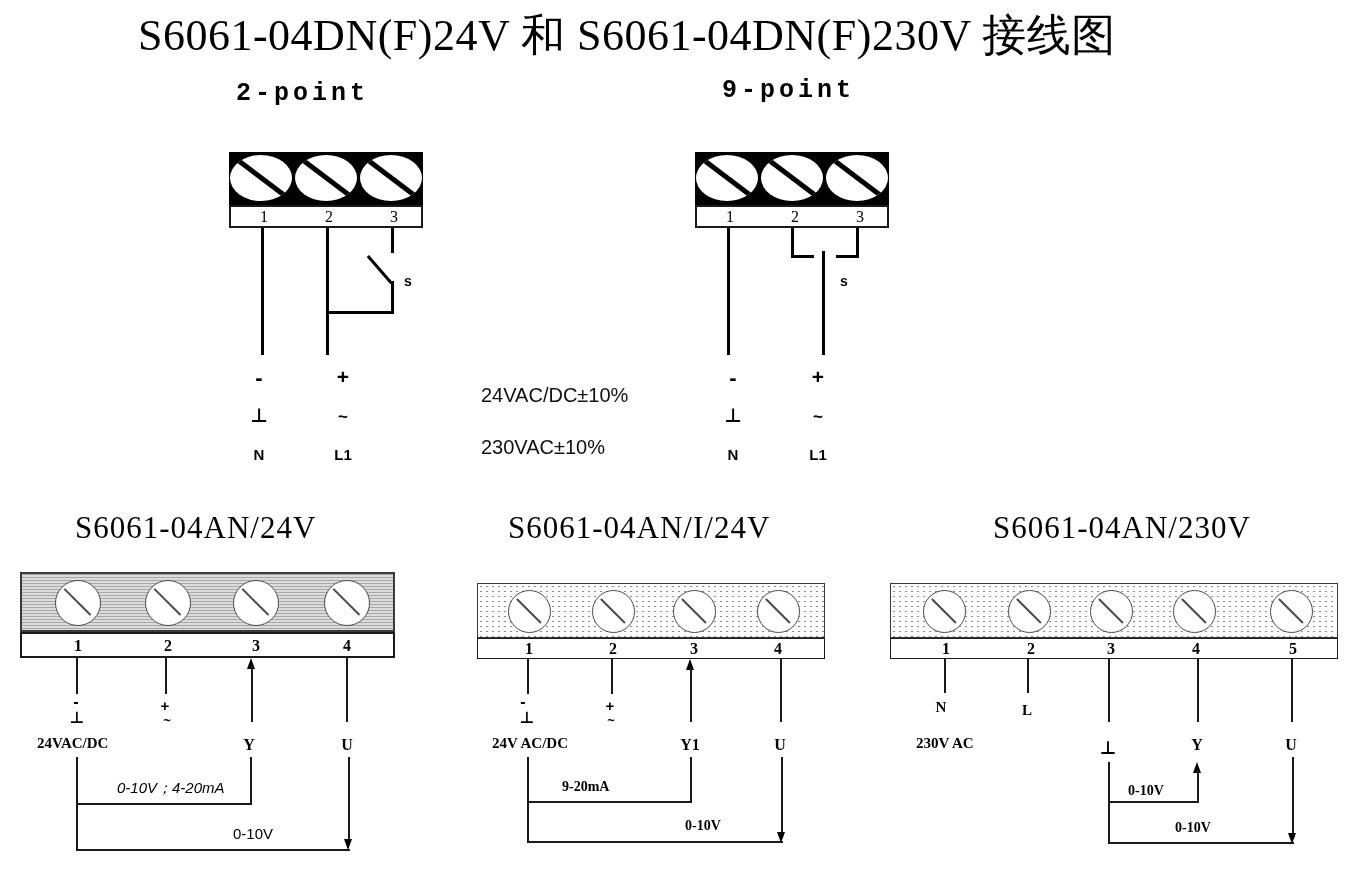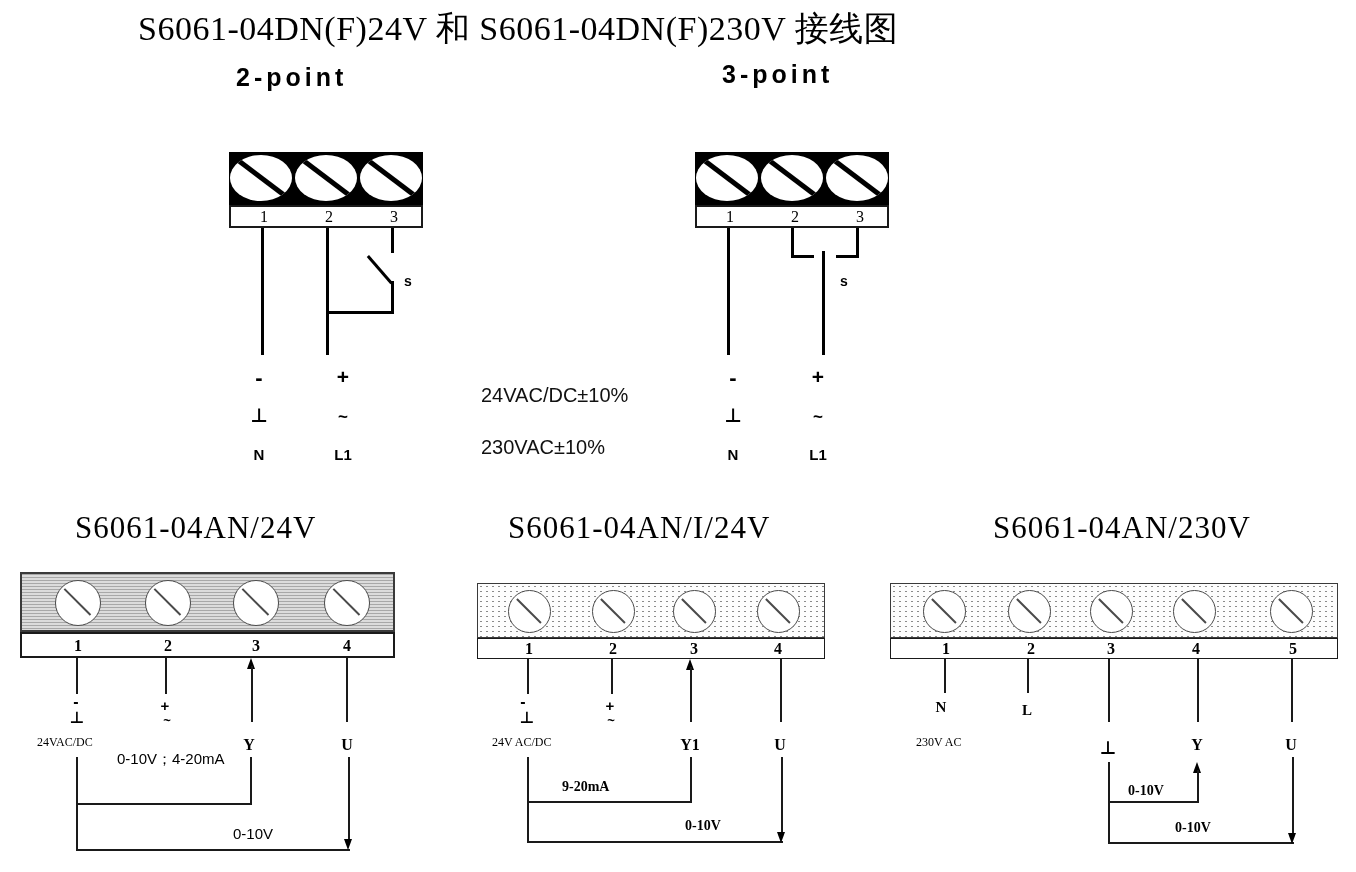--- a/index.html
+++ b/index.html
@@ -19,37 +19,37 @@
   .tstrip-thin{border-width:1.5px;}
   
   .screw-e{position:absolute;width:62px;height:46px;background:#fff;border-radius:50%;overflow:hidden;}
   .screw-e .slash{position:absolute;left:2px;top:20px;width:58px;height:4.5px;background:#000;transform:rotate(37deg);}
   .screw-c{position:absolute;width:46px;height:46px;background:#fff;border:1.5px solid #4a4a4a;border-radius:50%;box-sizing:border-box;overflow:hidden;}
   .screw-c .slash{position:absolute;left:3px;top:20px;width:37px;height:1.8px;background:#4a4a4a;transform:rotate(45deg);}
   .screw-c.small{width:43px;height:43px;}
   .screw-c.small .slash{top:19px;width:34px;}
   
   .t-serif{font-family:"Liberation Serif","DejaVu Serif",serif;}
-  .t-mono{font-family:Liberation Sans, sans-serif;}
-  .title{position:absolute;left:138px;top:6px;width:840px;font-size:34px;letter-spacing:0.5px;white-space:nowrap;}
+  .t-mono{font-family:Liberation Mono, monospace;margin-top:16px;}
+  .title{position:absolute;left:138px;top:6px;width:840px;font-size:44px;letter-spacing:0.5px;white-space:nowrap;}
   .subtitle{position:absolute;font-size:25px;font-weight:bold;letter-spacing:4px;white-space:nowrap;}
   .dtitle{position:absolute;font-size:31px;letter-spacing:1px;white-space:nowrap;}
   .tnum{position:absolute;width:30px;text-align:center;font-size:16px;font-family:"Liberation Serif","DejaVu Serif",serif;}
   .tnum-b{font-weight:bold;}
   .lbl{position:absolute;width:30px;text-align:center;line-height:1;}
   .sym-minus{font-size:22px;font-weight:900;}
   .sym-plus{font-size:21px;font-weight:900;}
   .sym-gnd{font-size:19px;font-weight:bold;font-family:"DejaVu Sans",sans-serif;}
   .sym-ac{font-size:17px;font-weight:bold;}
   .sym-minus-s{font-size:16px;font-weight:900;}
   .sym-plus-s{font-size:15px;font-weight:bold;}
   .sym-gnd-s{font-size:16px;font-weight:bold;font-family:"DejaVu Sans",sans-serif;}
   .sym-ac-s{font-size:13px;font-weight:bold;}
   .wname{font-size:15px;font-weight:bold;}
-  .pwr{position:absolute;font-size:12px;font-weight:normal;font-family:"Liberation Serif","DejaVu Serif",serif;white-space:nowrap;}
+  .pwr{position:absolute;font-size:15px;font-weight:bold;font-family:"Liberation Serif","DejaVu Serif",serif;white-space:nowrap;}
   .term-lbl{position:absolute;width:30px;text-align:center;font-size:16px;font-weight:bold;font-family:"Liberation Serif","DejaVu Serif",serif;line-height:1;}
   .sig{position:absolute;font-size:15px;white-space:nowrap;}
   .sig-serif{font-size:14px;font-weight:bold;font-family:"Liberation Serif","DejaVu Serif",serif;}
   .supply{position:absolute;left:481px;font-size:20px;color:#111;white-space:nowrap;}
   .swlbl{position:absolute;font-size:14px;font-weight:bold;}
   
   .arr-up{position:absolute;width:0;height:0;border-left:4.5px solid transparent;border-right:4.5px solid transparent;border-bottom:11px solid #000;}
   .arr-dn{position:absolute;width:0;height:0;border-left:4.5px solid transparent;border-right:4.5px solid transparent;border-top:11px solid #000;}
   .switch-blade{position:absolute;width:36px;height:3px;background:#000;transform:rotate(49deg);transform-origin:top left;}
 </style>
@@ -90,21 +90,21 @@
 
     <span class="lbl sym-minus" style="left:244px;top:367px;">-</span>
     <span class="lbl sym-plus" style="left:328px;top:366px;">+</span>
     <span class="lbl sym-gnd" style="left:244px;top:406px;">⊥</span>
     <span class="lbl sym-ac" style="left:328px;top:408px;">~</span>
     <span class="lbl wname" style="left:244px;top:447px;">N</span>
     <span class="lbl wname" style="left:328px;top:447px;">L1</span>
   </div>
 
   <div class="layer">
-    <div class="subtitle t-mono" style="left:722px;top:60px;">3-point</div>
+    <div class="subtitle t-mono" style="left:722px;top:60px;">9-point</div>
 
     <div class="tblock-dark" style="left:695px;top:152px;width:194px;height:53px;">
       <div class="screw-e" style="left:1px;top:3px;">
           <i class="slash"></i>
         </div>
       <div class="screw-e" style="left:66px;top:3px;">
           <i class="slash"></i>
         </div>
       <div class="screw-e" style="left:131px;top:3px;">
           <i class="slash"></i>
@@ -171,21 +171,21 @@
     <span class="lbl sym-gnd-s" style="left:62px;top:710px;">⊥</span>
     <div class="pwr" style="left:37px;top:735px;">24VAC/DC</div>
     <span class="lbl sym-plus-s" style="left:150px;top:698px;">+</span>
     <span class="lbl sym-ac-s" style="left:152px;top:714px;">~</span>
     <span class="term-lbl" style="left:234px;top:737px;">Y</span>
     <span class="term-lbl" style="left:332px;top:737px;">U</span>
 
     <div class="vw" style="left:76px;top:757px;height:94px;"></div>
     <div class="vw" style="left:250px;top:757px;height:48px;"></div>
     <div class="hw" style="left:76px;top:803px;width:176px;"></div>
-    <div class="sig" style="left:117px;top:750px;">0-10V；4-20mA</div>
+    <div class="sig" style="left:117px;top:779px;font-style:italic;">0-10V；4-20mA</div>
     <div class="hw" style="left:76px;top:849px;width:274px;"></div>
     <div class="vw" style="left:348px;top:757px;height:84px;"></div>
     <div class="arr-dn" style="left:344px;top:839px;"></div>
     <div class="sig" style="left:233px;top:825px;">0-10V</div>
   </div>
 
   <div class="layer">
     <div class="dtitle t-serif" style="left:508px;top:510px;">S6061-04AN/I/24V</div>
 
     <div class="tblock-dots" style="left:477px;top:583px;width:348px;height:55px;">

